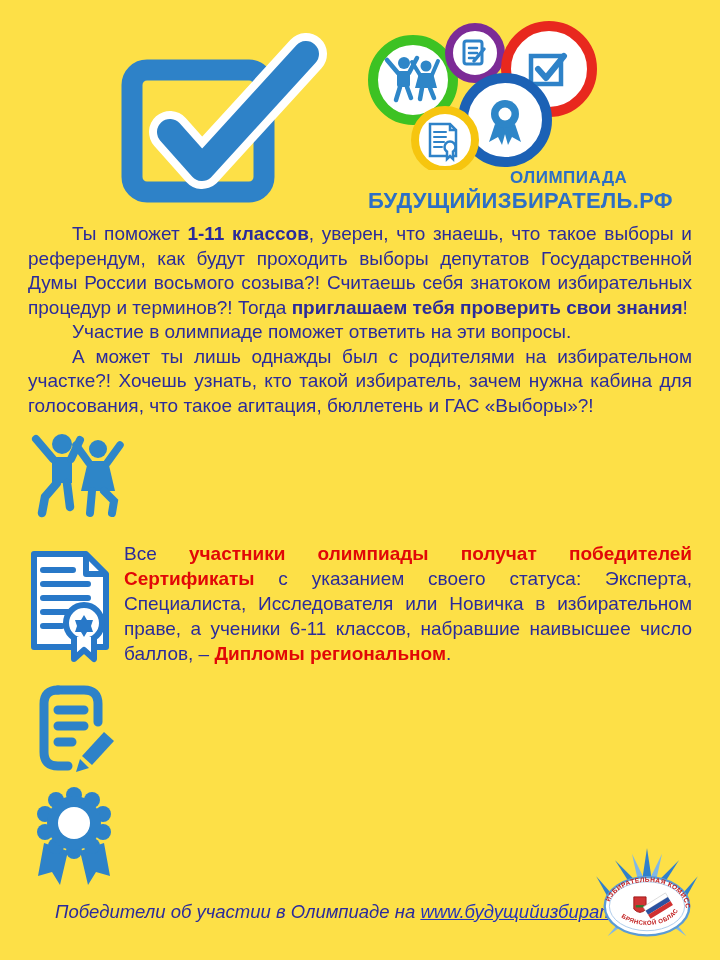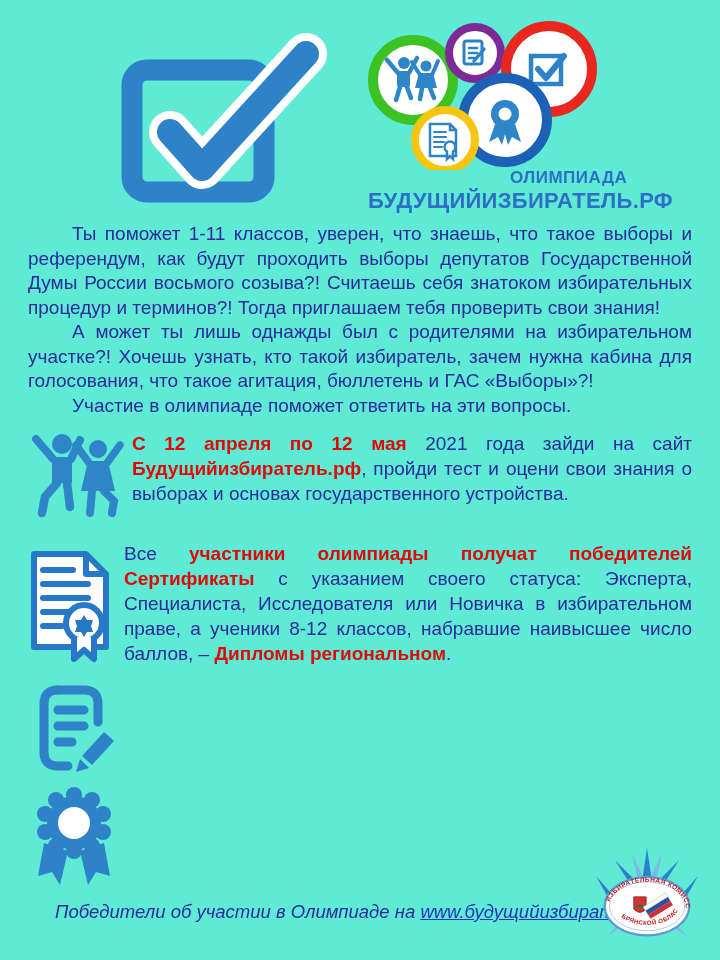--- a/index.html
+++ b/index.html
@@ -1,29 +1,29 @@
 <!DOCTYPE html>
 <html><head>
 <meta charset="utf-8">
 <style>
   html,body{margin:0;padding:0;}
   .page{
-    position:relative;width:720px;height:960px;background:#5eead4;overflow:hidden;
+    position:relative;width:720px;height:960px;background:#fde047;overflow:hidden;
     font-family:"Liberation Sans",sans-serif;color:#2b2b9b;
   }
   
   .checkbox-logo{position:absolute;left:116px;top:30px;width:218px;height:178px;}
   .rings-logo{position:absolute;right:18px;top:20px;width:334px;height:218px;}
   .rings-logo svg{position:absolute;left:0;top:0;}
   .logo-subtitle{position:absolute;left:142px;top:148px;font-size:17px;font-weight:bold;color:#2d6fc6;letter-spacing:.5px;}
   .logo-title{position:absolute;left:0px;top:168px;font-size:22px;font-weight:bold;color:#2d6fc6;letter-spacing:.3px;white-space:nowrap;}
   
   .content{position:absolute;top:222px;left:28px;width:664px;}
   .para{margin:0;font-size:19px;line-height:24.5px;text-align:justify;text-indent:44px;}
-  .b{font-weight:normal;}
+  .b{font-weight:bold;}
   .rb{font-weight:bold;color:#e10707;}
   
   .features{margin-top:13px;}
   .frow{display:flex;align-items:flex-start;}
   .frow .ficon{flex:0 0 96px;display:flex;justify-content:flex-start;}
   .frow .ftext{flex:1;font-size:19px;line-height:25px;text-align:justify;margin:0;}
   .frow1{margin-bottom:14px;}
   .frow2{margin-bottom:13px;}
   .frow3{margin-bottom:9px;}
   
@@ -89,57 +89,56 @@
         <circle cx="82" cy="127" r="5.5" stroke-width="2.5" fill="#ffffff"></circle>
         <path d="M79 131 V139 L82 136 L85 139 V131" stroke-width="2.5" fill="#ffffff"></path>
       </g>
     </svg>
     <div class="logo-subtitle">ОЛИМПИАДА</div>
     <div class="logo-title">БУДУЩИЙИЗБИРАТЕЛЬ.РФ</div>
   </div>
 
   <div class="content">
     <p class="para"><span>Ты поможет </span><span class="b">1-11 классов</span><span>, уверен, что знаешь, что такое выборы и референдум, как будут проходить выборы депутатов Государственной Думы России восьмого созыва?! Считаешь себя знатоком избирательных процедур и терминов?!  Тогда </span><span class="b">приглашаем тебя проверить свои знания</span><span>!</span></p>
+    <p class="para">Участие в олимпиаде поможет ответить на эти вопросы.</p>
     <p class="para">А может ты лишь однажды был с родителями на избирательном участке?! Хочешь узнать, кто такой избиратель, зачем нужна кабина для голосования, что такое агитация, бюллетень и ГАС «Выборы»?!</p>
-    <p class="para">Участие в олимпиаде поможет ответить на эти вопросы.</p>
 
     <div class="features">
 
       <div class="frow frow1">
         <div class="ficon">
           <svg width="104" height="96" viewBox="0 0 104 96">
             <g fill="#2e86c8" stroke="#2e86c8">
               <circle cx="34" cy="13" r="10" stroke="none"></circle>
               <path d="M24 26 h20 v26 h-20 z" stroke="none"></path>
               <path d="M25 28 L8 8 M43 28 L52 9" fill="none" stroke-width="8" stroke-linecap="round"></path>
               <path d="M29 52 L17 66 L14 82 M39 52 L42 76" fill="none" stroke-width="8.5" stroke-linecap="round"></path>
               <circle cx="70" cy="18" r="9" stroke="none"></circle>
               <path d="M60 30 L80 30 L87 60 L53 60 Z" stroke="none"></path>
               <path d="M61 32 L48 14 M79 32 L92 14" fill="none" stroke-width="7.5" stroke-linecap="round"></path>
               <path d="M64 60 L62 82 M76 60 L86 70 L84 82" fill="none" stroke-width="8" stroke-linecap="round"></path>
             </g>
           </svg>
         </div>
-        <p class="ftext"><span class="rb">С 12 апреля по 12 мая</span><span> 2021 года зайди на сайт </span><span class="rb">Будущийизбиратель.рф</span><span>, пройди тест и оцени свои знания о выборах и основах государственного  устройства.</span></p>
       </div>
 
       <div class="frow frow2">
         <div class="ficon" style="margin-top:8px;">
           <svg width="96" height="122" viewBox="0 0 96 122">
             <g fill="none" stroke="#2878c8" stroke-width="6" stroke-linejoin="round">
               <path d="M6 5 H58 L78 25 V98 H6 Z" fill="#ffffff"></path>
               <path d="M58 5 V25 H78"></path>
               <path d="M15 21 H45 M15 35 H60 M15 49 H60 M15 63 H40 M15 77 H34" stroke-linecap="round"></path>
               <circle cx="56" cy="74" r="18" fill="#ffffff"></circle>
               <path d="M46 88 V110 L56 101 L66 110 V88" fill="#ffffff"></path>
               <path d="M56 66 l3 5 l6 0 l-2 6 l2 6 l-6 0 l-3 5 l-3 -5 l-6 0 l2 -6 l-2 -6 l6 0 z" fill="#2878c8" stroke="none"></path>
             </g>
           </svg>
         </div>
-        <p class="ftext"><span>Все </span><span class="rb">участники олимпиады получат победителей Сертификаты</span><span> с указанием своего статуса: Эксперта, Специалиста, Исследователя или Новичка в избирательном праве, а ученики 8-12 классов, набравшие наивысшее число баллов, – </span><span class="rb">Дипломы региональном</span><span>.</span></p>
+        <p class="ftext"><span>Все </span><span class="rb">участники олимпиады получат победителей Сертификаты</span><span> с указанием своего статуса: Эксперта, Специалиста, Исследователя или Новичка в избирательном праве, а ученики 6-11 классов, набравшие наивысшее число баллов, – </span><span class="rb">Дипломы региональном</span><span>.</span></p>
       </div>
 
       <div class="frow frow3">
         <div class="ficon">
           <svg width="92" height="88" viewBox="0 0 92 88">
             <g fill="none" stroke="#2e82c8" stroke-width="9" stroke-linecap="round">
               <path d="M30 6 H56 Q70 6 70 20 V38"></path>
               <path d="M30 6 Q16 6 16 20 V68 Q16 82 30 82 H40"></path>
               <path d="M30 26 H56 M30 42 H56 M30 58 H44"></path>
             </g>

